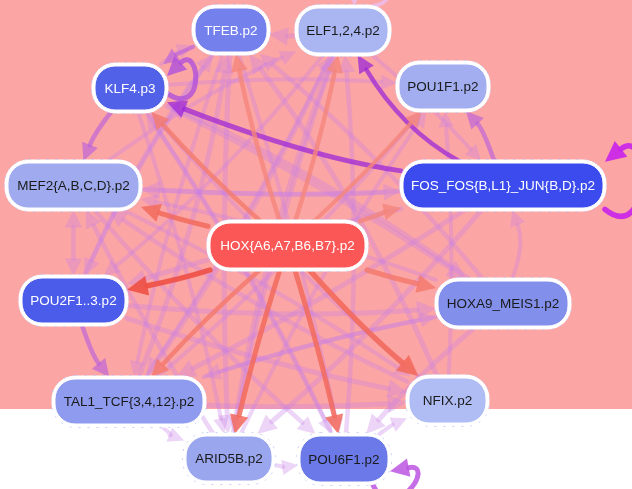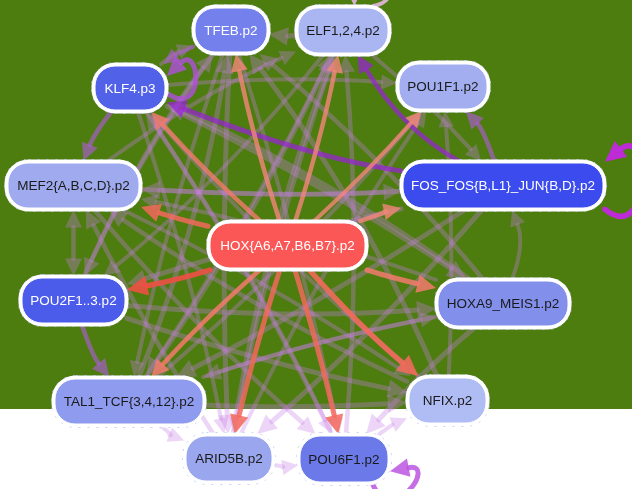--- a/index.html
+++ b/index.html
@@ -8,21 +8,21 @@
     background: #ffffff;
     width: 632px;
     height: 489px;
     overflow: hidden;
     font-family: "Liberation Sans", sans-serif;
   }
   #stage {
     position: relative;
     width: 632px;
     height: 409px;
-    background: #4d7c0f;
+    background: #fca5a5;
   }
   svg { display: block; }
   .node-label {
     font-family: "Liberation Sans", sans-serif;
     font-size: 13.5px;
     pointer-events: none;
   }
 </style>
 </head>
 <body>

